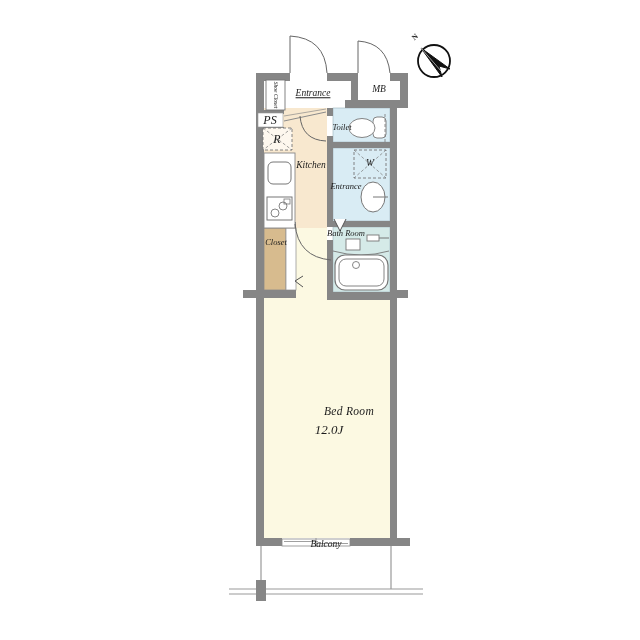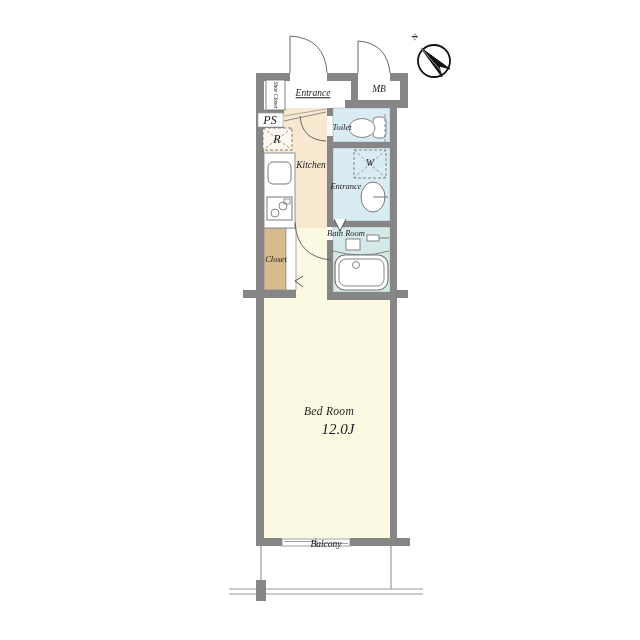--- a/index.html
+++ b/index.html
@@ -6,22 +6,22 @@
   .stage{
     position:relative;width:640px;height:640px;background:#ffffff;
     font-family:"Liberation Serif",serif;overflow:hidden;
   }
   .stage svg{position:absolute;left:0;top:0;}
   .lbl{
     position:absolute;transform:translate(-50%,-50%);
     font-family:"Liberation Serif",serif;font-style:italic;
     color:#1b1b1b;white-space:nowrap;font-size:9.5px;line-height:1;
   }
-  .lbl.lg{font-size:11.5px;letter-spacing:.3px;}
-  .lbl.md{font-size:15px;margin-left:9px;}
+  .lbl.lg{font-size:11.5px;letter-spacing:.3px;margin-left:20px;}
+  .lbl.md{font-size:13px;}
   .lbl.sm{font-size:8.5px;}
   .lbl.xs{font-size:12px;}
   .lbl.tiny{font-size:5.6px;transform:translate(-50%,-50%) rotate(90deg);}
   .lbl.north{font-size:7.5px;transform:translate(-50%,-50%) rotate(-42deg);font-style:normal;font-weight:bold;}
 </style>
 </head>
 <body>
 
 <div class="stage">
 
@@ -145,18 +145,18 @@
   <div class="lbl" style="left:313px;top:94px;text-decoration:underline;">Entrance</div>
   <div class="lbl" style="left:379px;top:90px;">MB</div>
   <div class="lbl tiny" style="left:275px;top:95px;">Shoe Closet</div>
   <div class="lbl xs" style="left:270px;top:120px;">PS</div>
   <div class="lbl xs" style="left:277px;top:139px;">R</div>
   <div class="lbl" style="left:311px;top:166px;">Kitchen</div>
   <div class="lbl sm" style="left:342px;top:127px;">Toilet</div>
   <div class="lbl" style="left:370px;top:164px;">W</div>
   <div class="lbl sm" style="left:346px;top:186px;">Entrance</div>
   <div class="lbl sm" style="left:346px;top:233px;">Bath Room</div>
-  <div class="lbl sm" style="left:276px;top:259px;">Closet</div>
+  <div class="lbl sm" style="left:276px;top:242px;">Closet</div>
   <div class="lbl lg" style="left:329px;top:412px;">Bed Room</div>
   <div class="lbl md" style="left:329px;top:429px;">12.0J</div>
   <div class="lbl" style="left:326px;top:545px;">Balcony</div>
   <div class="lbl north" style="left:415px;top:37px;">N</div>
 </div>
 
 </body></html>

